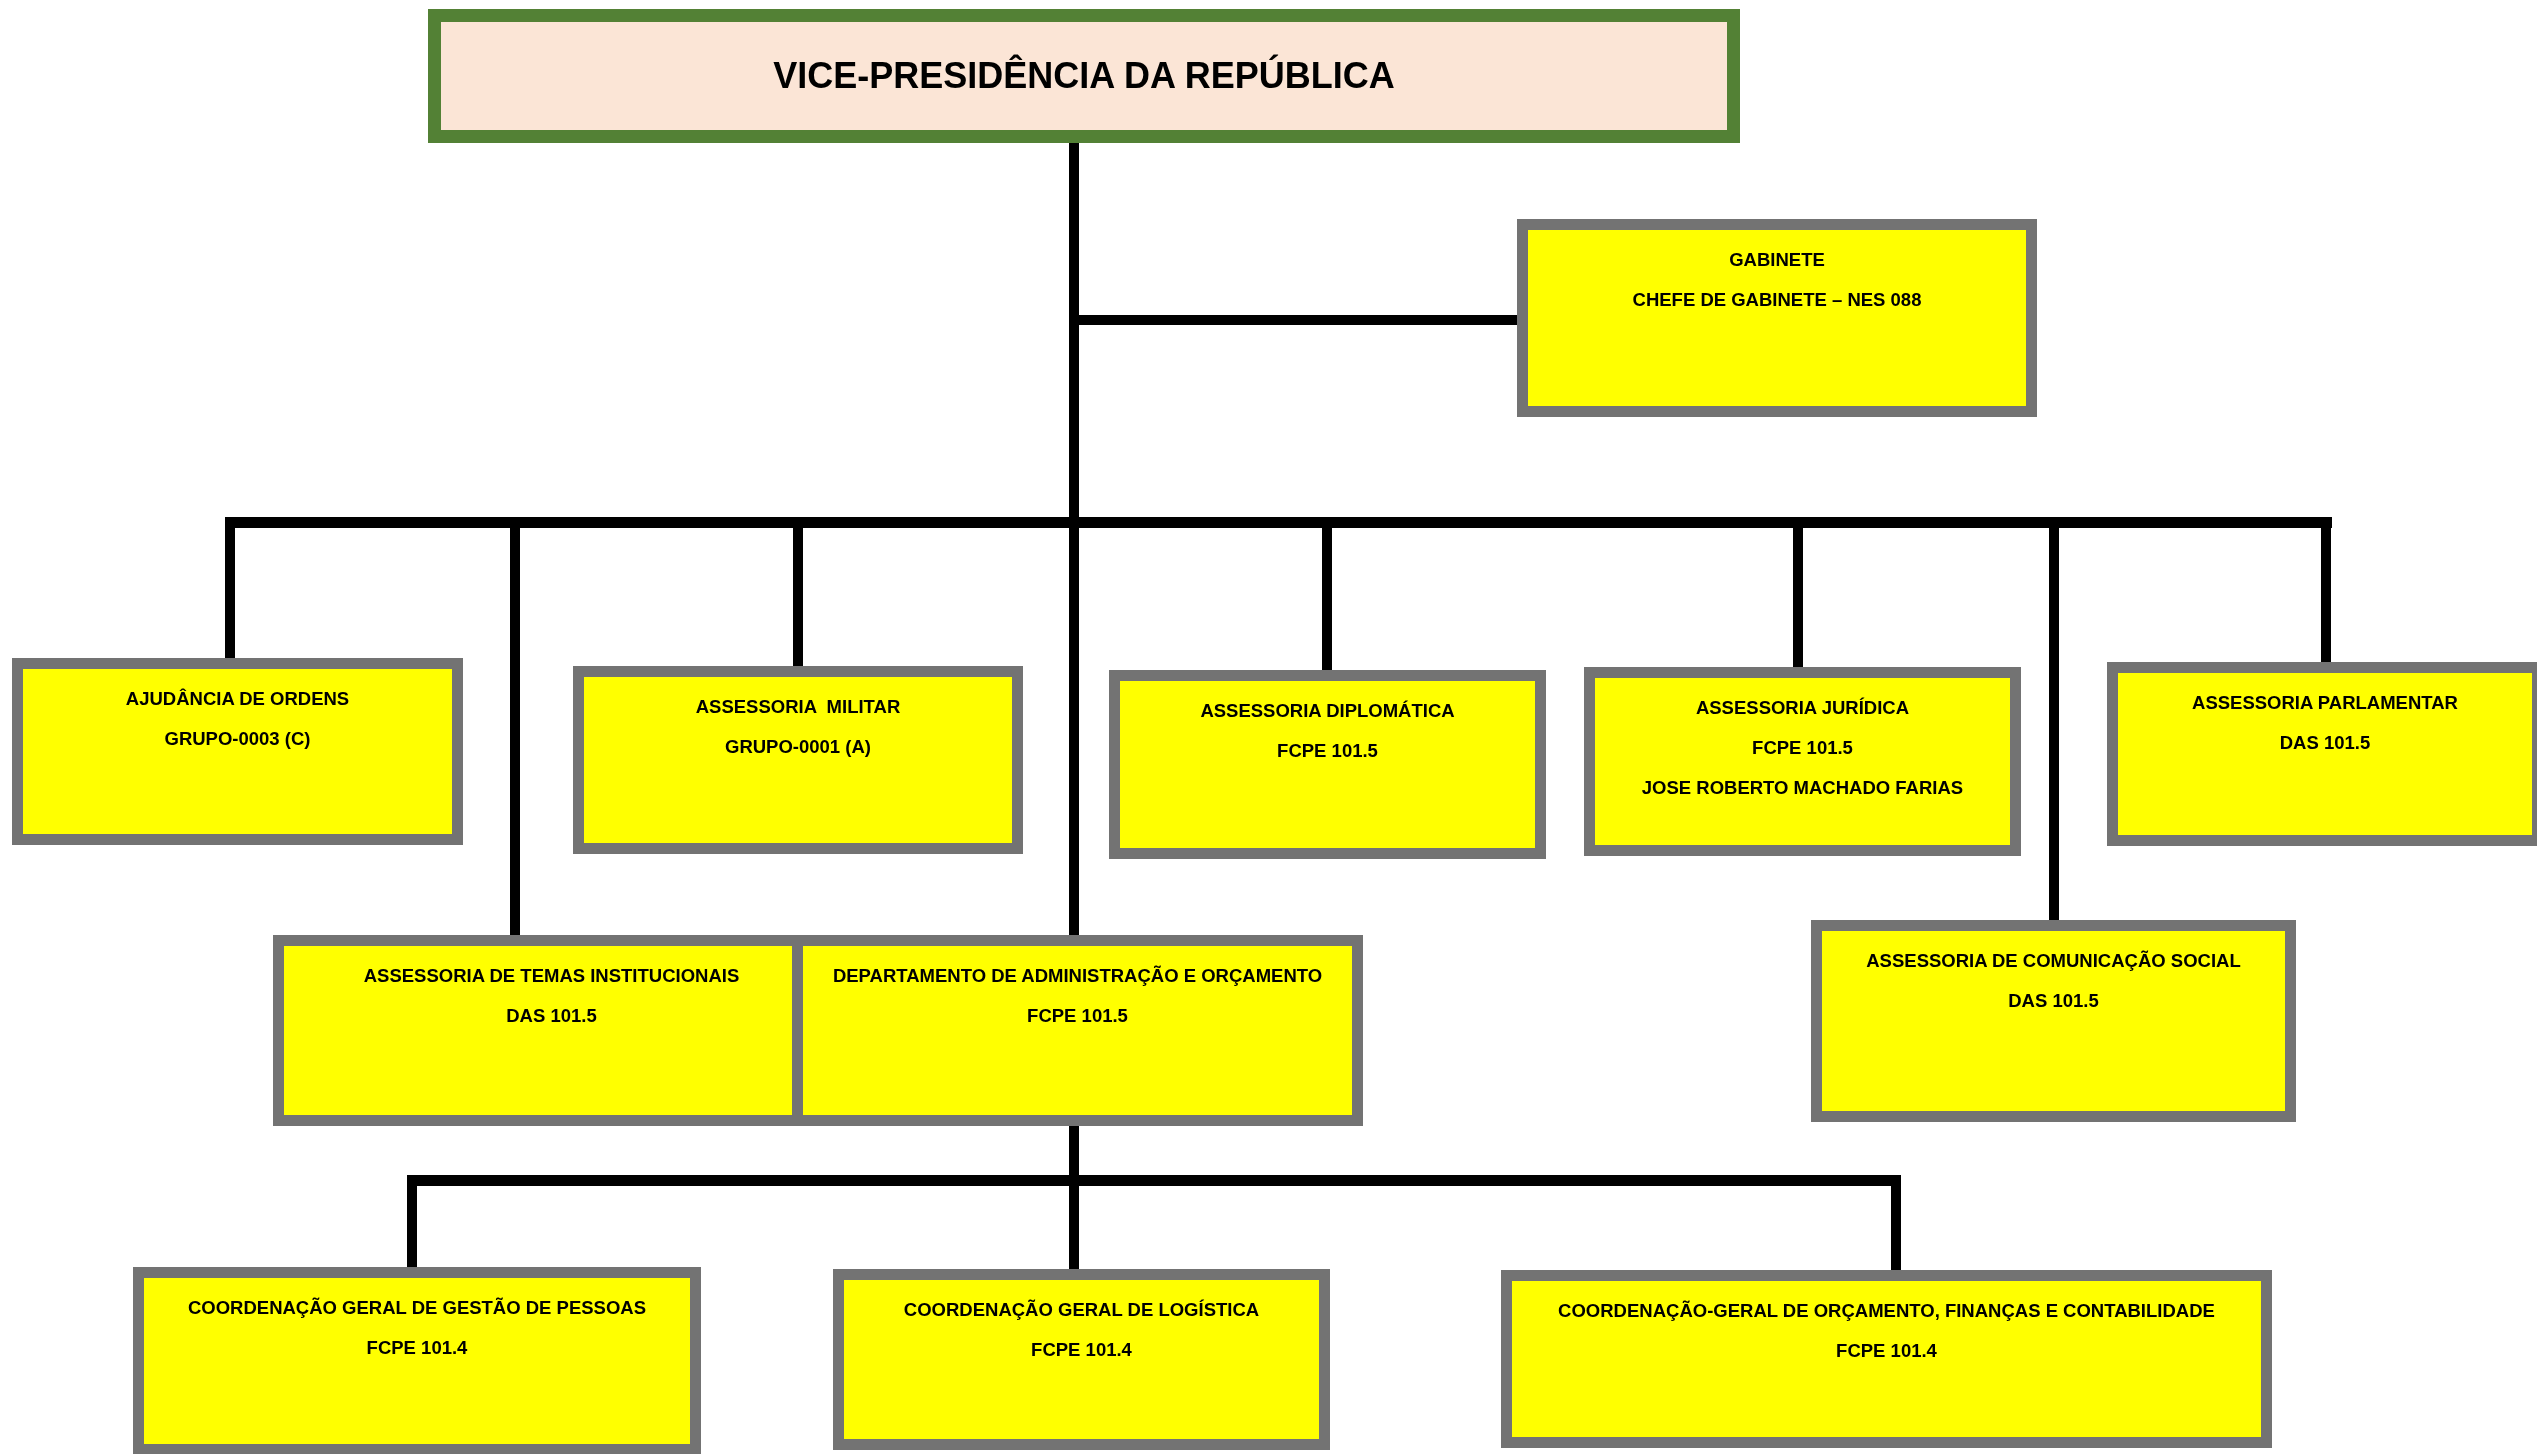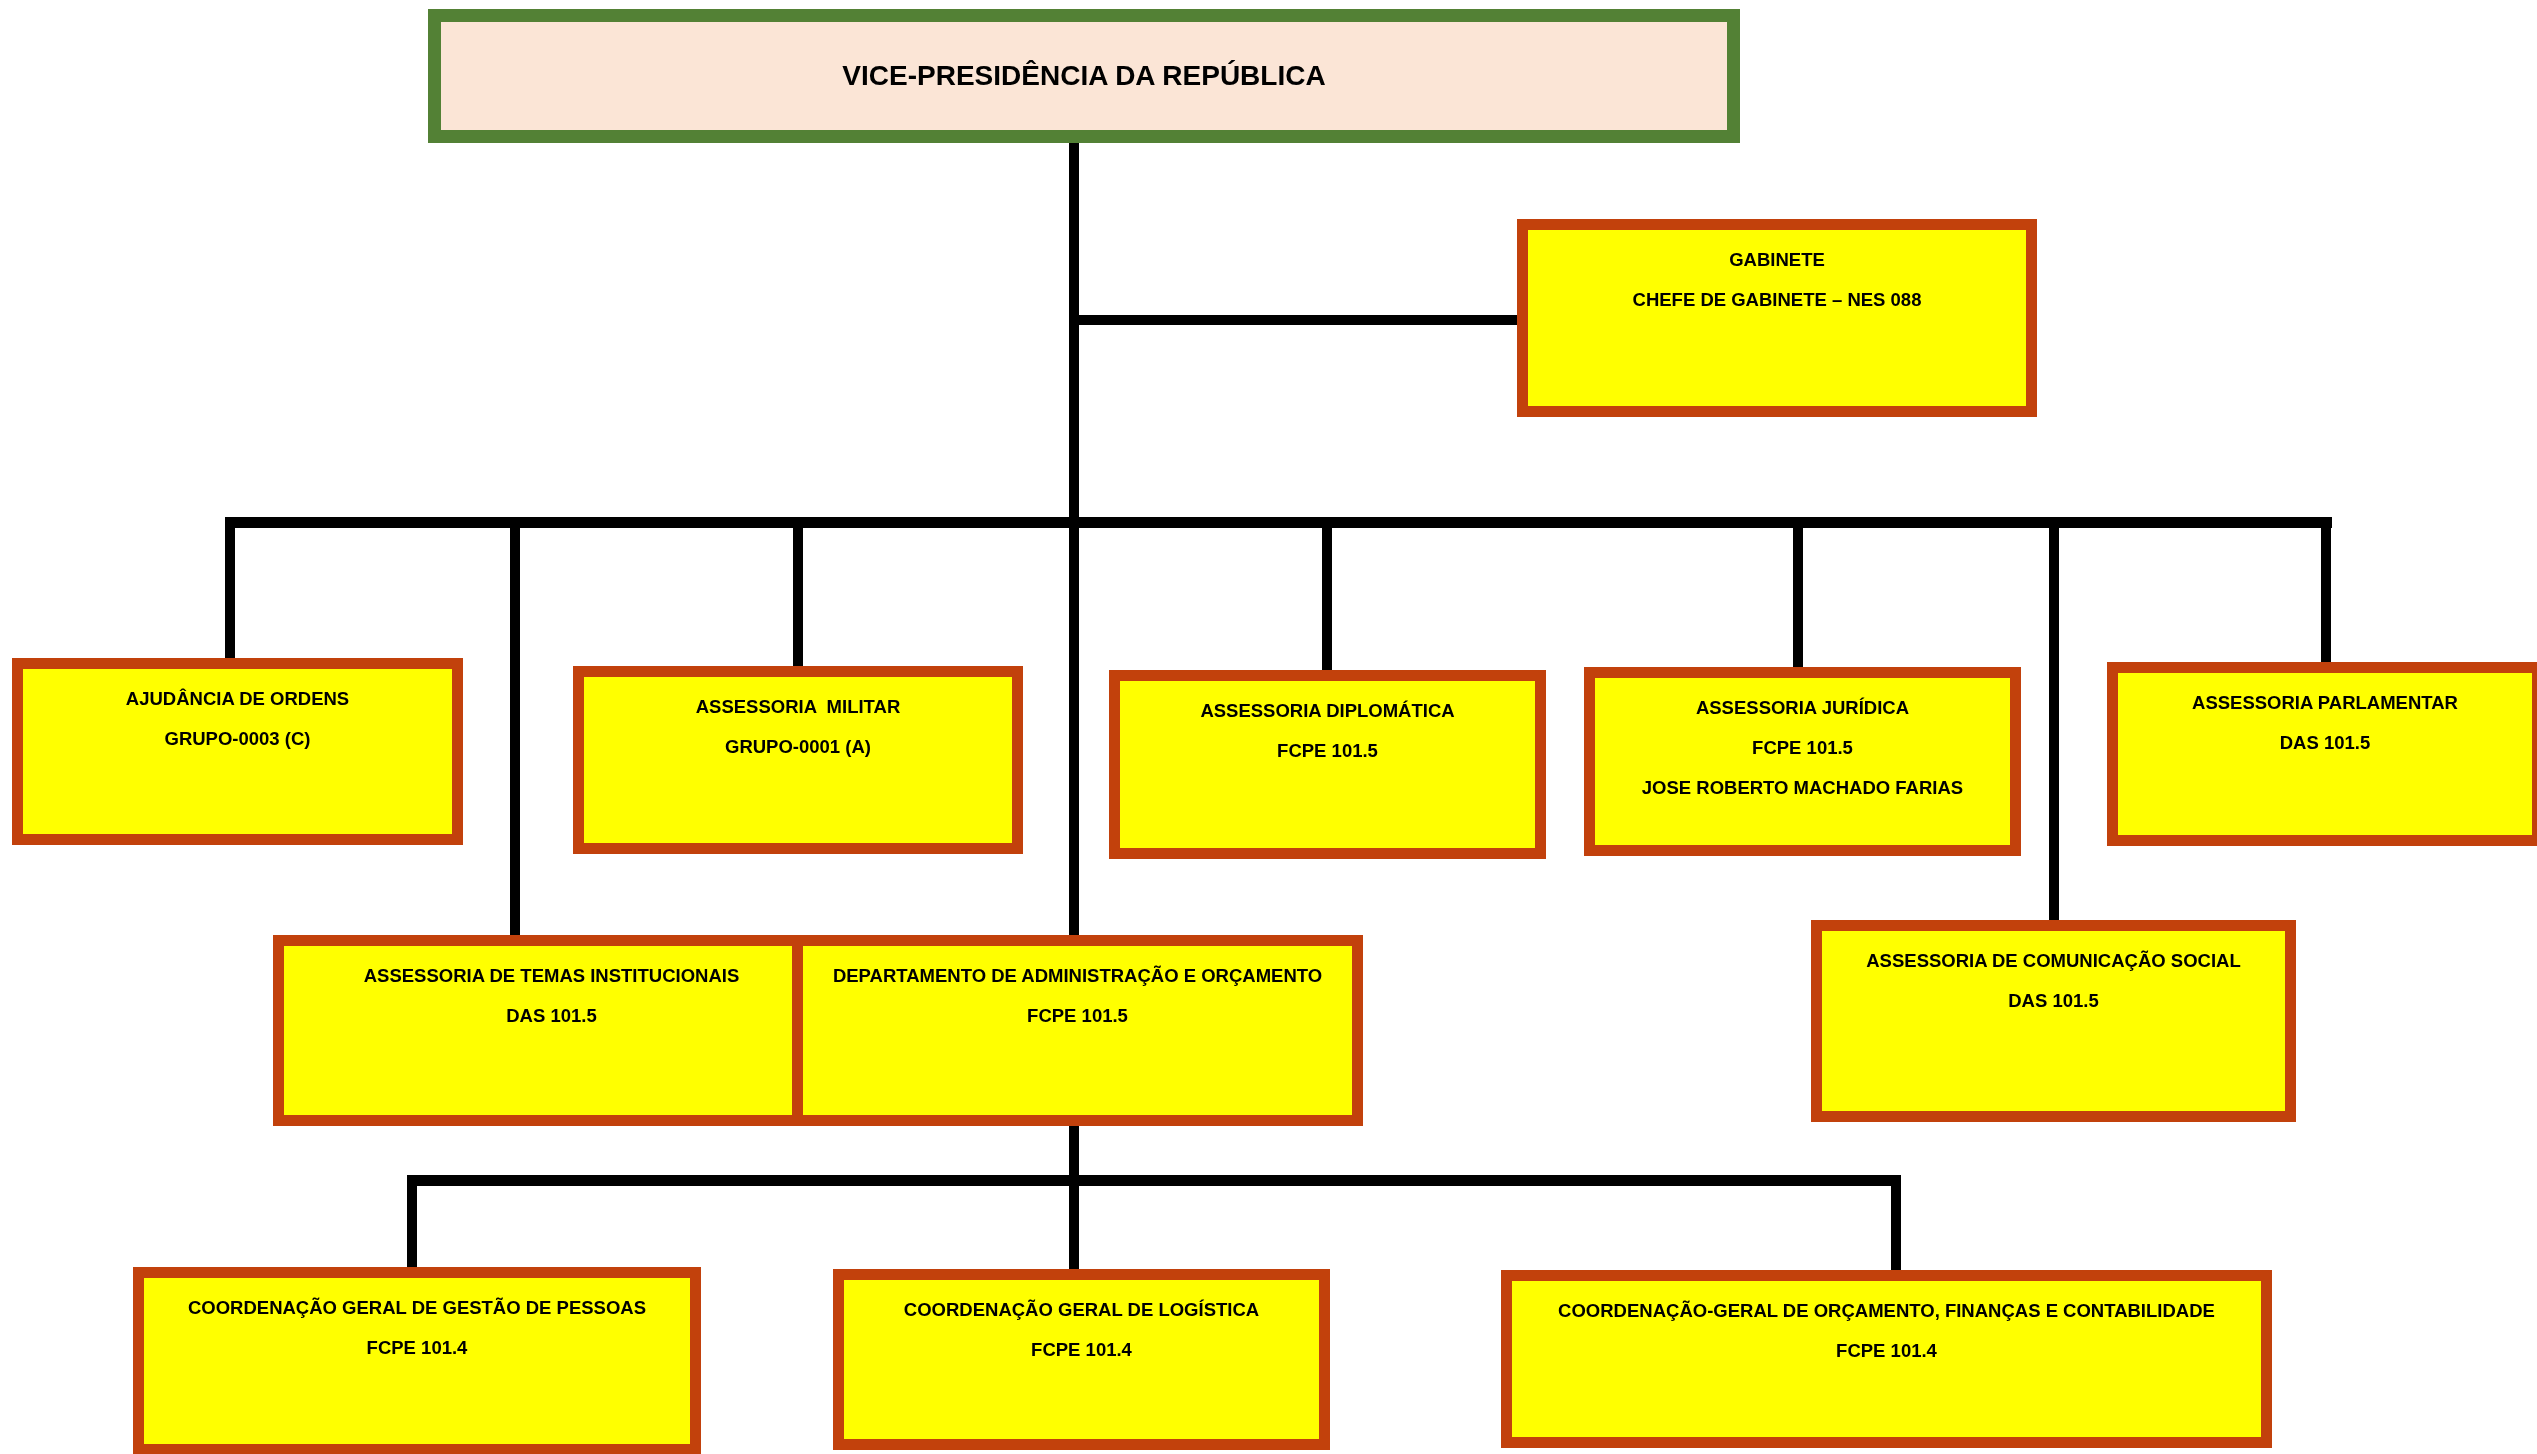--- a/index.html
+++ b/index.html
@@ -9,40 +9,40 @@
     height: 1454px;
     background: #ffffff;
     font-family: "Liberation Sans", sans-serif;
     overflow: hidden;
   }
   .conn { position: absolute; background: #000000; }
   .node {
     position: absolute;
     box-sizing: border-box;
     background: #FFFF00;
-    border: 11px solid #c2410c;
+    border: 11px solid #737373;
     text-align: center;
     color: #000000;
     font-weight: bold;
     font-size: 18.5px;
     line-height: 40px;
     padding-top: 10.4px;
   }
   .node .nl { white-space: pre-wrap; }
   .root-node {
     position: absolute;
     box-sizing: border-box;
     background: #FBE5D6;
     border: 13.3px solid #538135;
     display: flex;
     align-items: center;
     justify-content: center;
     color: #000000;
     font-weight: bold;
-    font-size: 28px;
+    font-size: 36px;
     text-align: center;
   }
 </style>
 </head>
 <body>
 
 <div id="stage">
 
   <div class="conn" style="left:1069px; top:137px;  width:10.4px;   height:799px;"></div>
   <div class="conn" style="left:1075px; top:315px;  width:444px;  height:10.4px;"></div>

